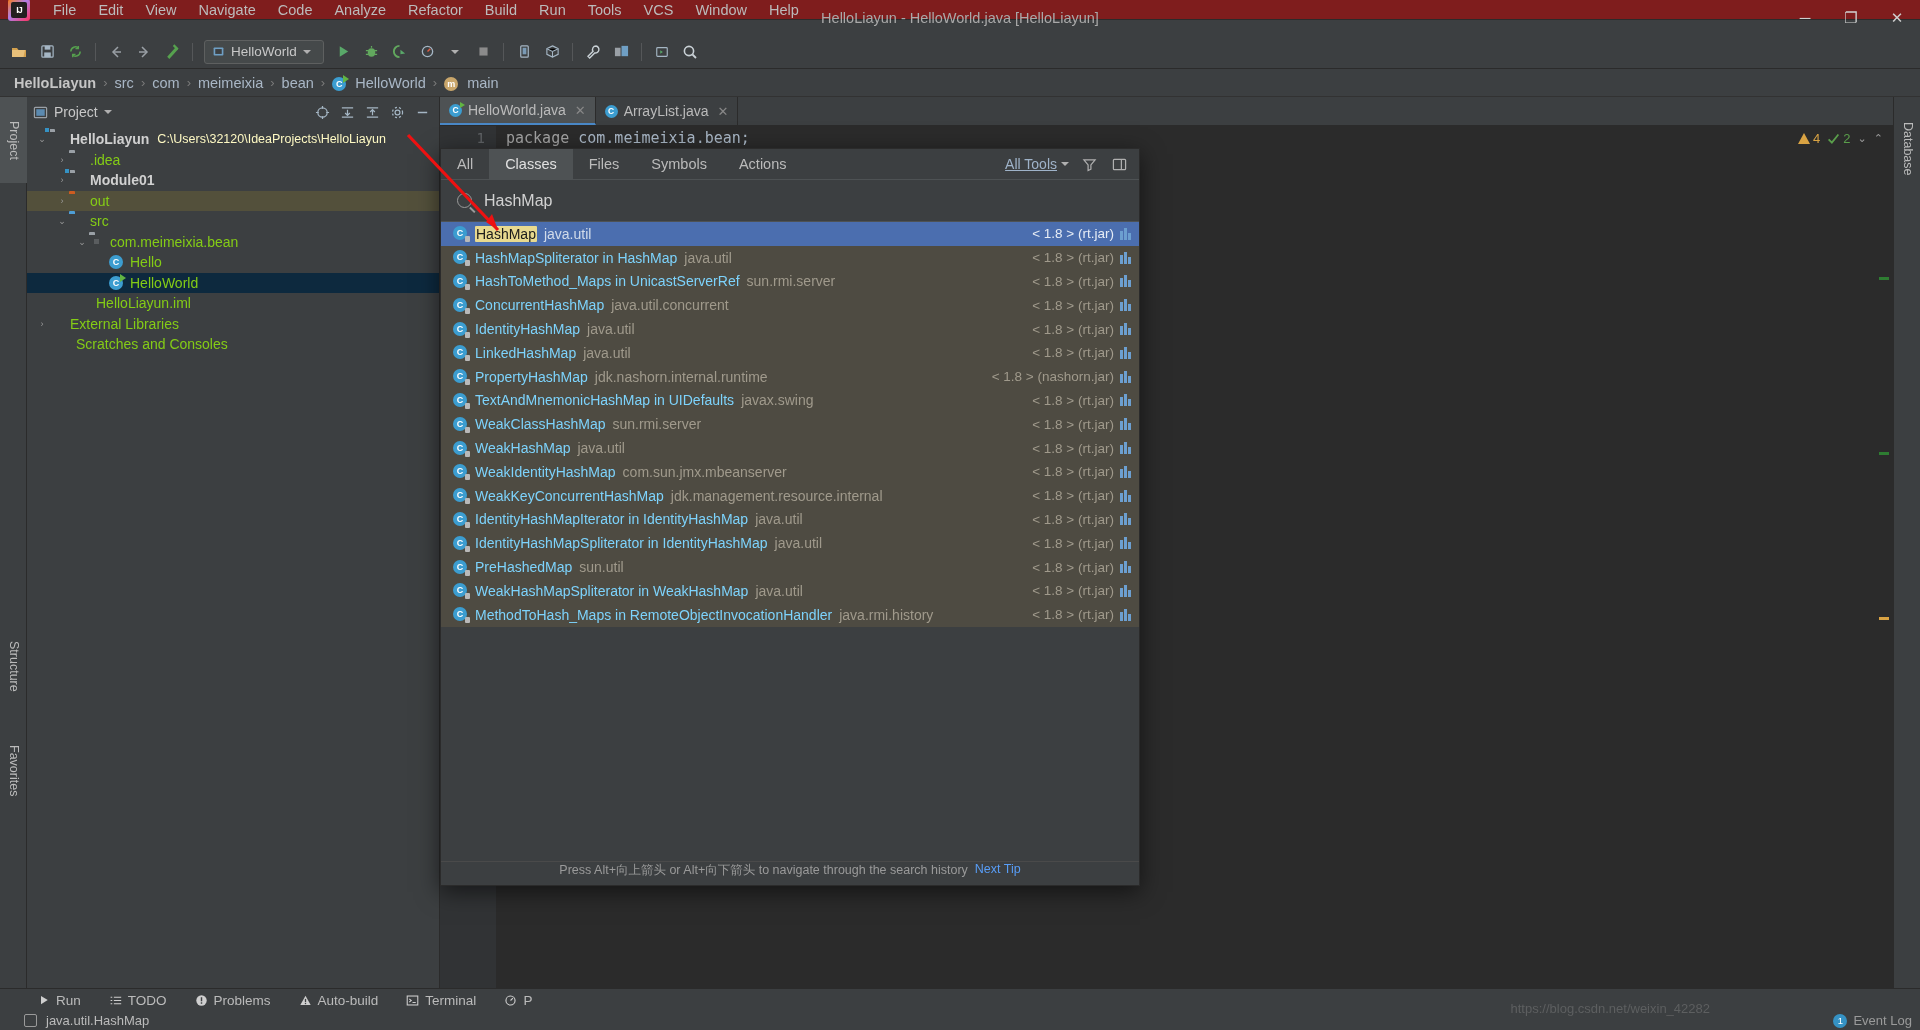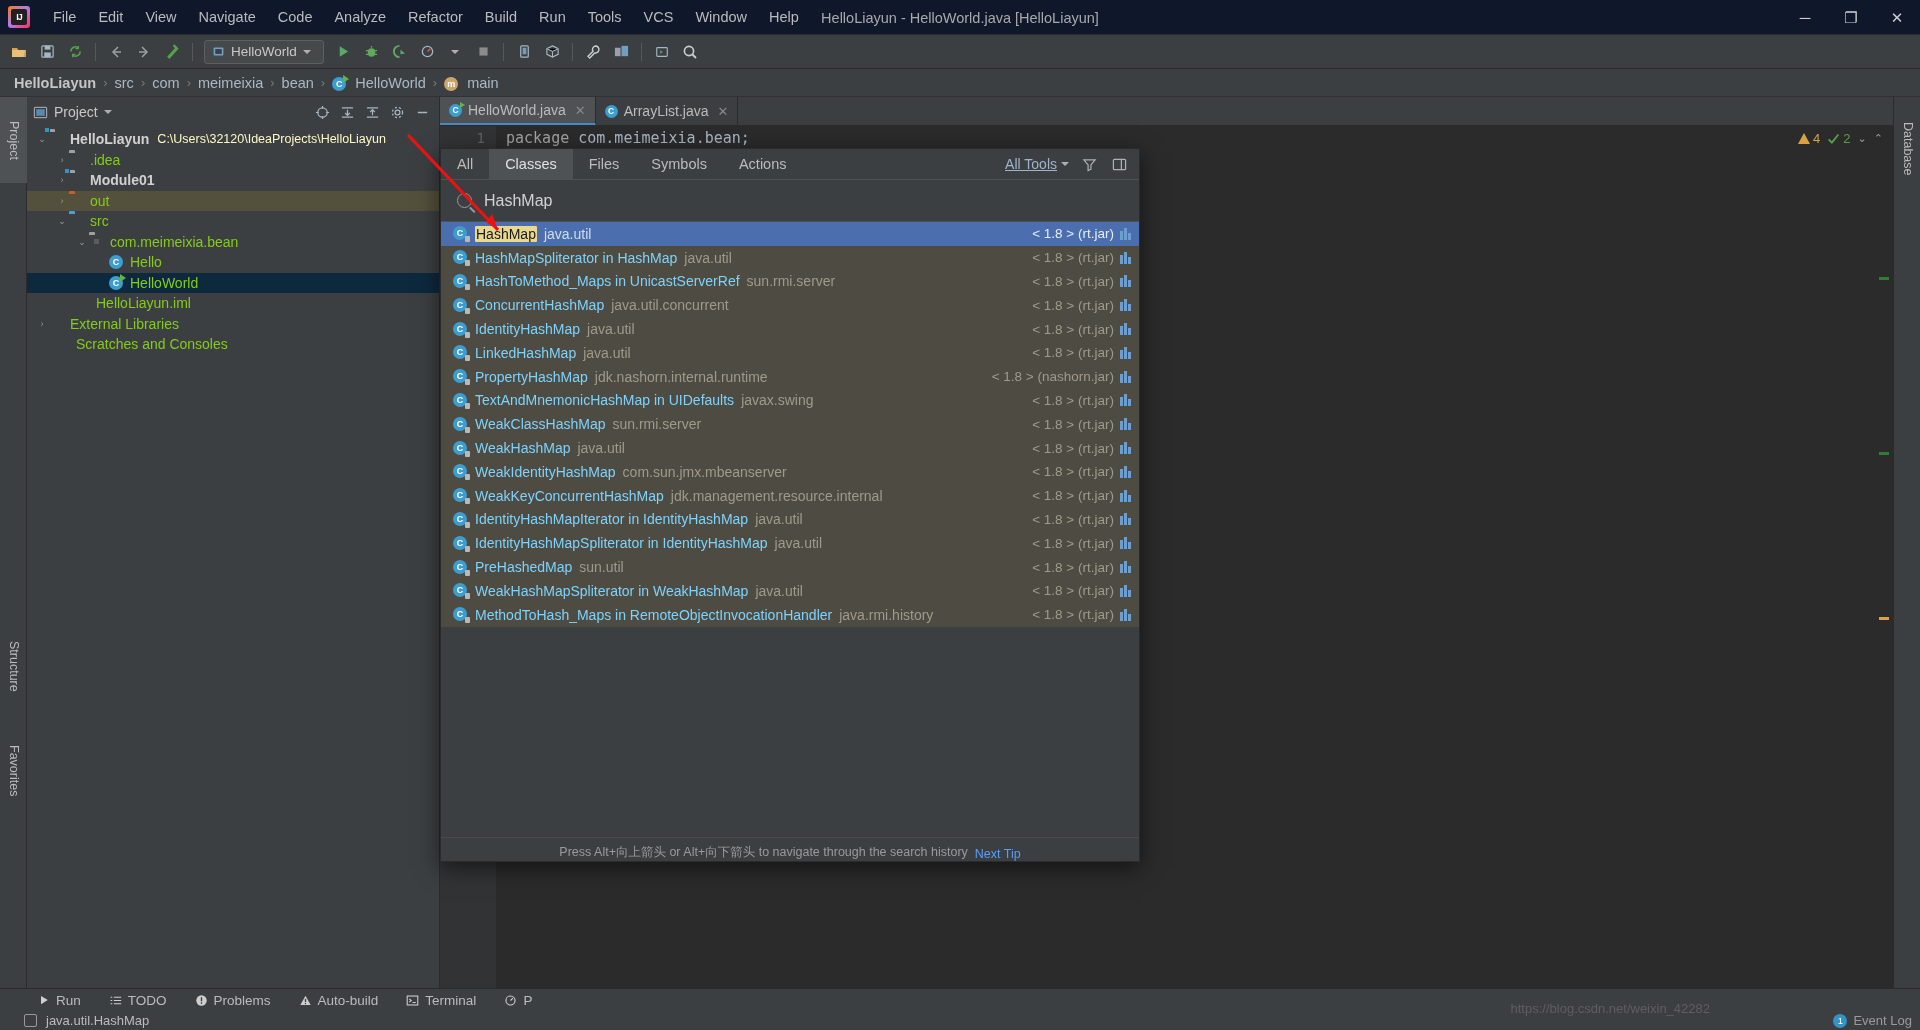--- a/index.html
+++ b/index.html
@@ -7,22 +7,22 @@
     width: 1920px; height: 1030px;
     background: #3c3f41;
     font-family: "Liberation Sans", sans-serif;
     overflow: hidden;
     -webkit-font-smoothing: antialiased;
   }
   #app { position: relative; width: 1920px; height: 1030px; background: #3c3f41; }
 
   
   .titlebar {
-    position: absolute; left:0; top:0; width:1920px; height:35px;
-    background: #0f172a; display:flex; align-items:center;
+    position: absolute; left:0; top:0; width:1920px; height:20px;
+    background: #7f1d1d; display:flex; align-items:center;
     border-bottom: 1px solid #2b2b2b;
   }
   .ij-logo { width: 22px; height: 22px; margin-left: 8px; margin-right: 12px;
     position: relative; flex:none; }
   .ij-logo .sq { position:absolute; inset:0; border-radius:3px;
     background: linear-gradient(135deg,#f97a12 0%, #b07ee7 45%, #fe315d 100%); }
   .ij-logo .inner { position:absolute; left:3px; top:3px; right:3px; bottom:3px;
     background:#231f20; border-radius:2px; }
   .ij-logo .ij { position:absolute; left:0; top:0; right:0; bottom:0;
     color:#fff; font-size:9px; font-weight:bold; display:flex;
@@ -206,23 +206,23 @@
     border-radius:1px; }
   .se-row.sel .se-name { color:#ffffff; }
   .se-loc { color:#a09a8c; margin-left:7px; }
   .se-row.sel .se-loc { color:#d2dcea; }
   .se-jar { margin-left:auto; display:flex; align-items:center; gap:6px;
     color:#a09a8c; font-size:13.5px; }
   .se-row.sel .se-jar { color:#e6ecf5; }
   .jar-ic { display:inline-flex; gap:1px; align-items:flex-end; }
   .jar-ic i { width:3px; background:#6c9fd0; display:block; }
   .se-body { height:210px; background:#3c3f41; }
-  .se-foot { height:24px; background:#3c3f41; display:flex; align-items:flex-end;
+  .se-foot { height:24px; background:#3c3f41; display:flex; align-items:flex-start;
     justify-content:center; font-size:12.5px; color:#9a9a9a; gap:7px;
-    border-top:1px solid #4a4a4a;}
+    border-top:1px solid #4a4a4a;margin-top:24px;}
   .se-foot a { color:#589df6; text-decoration:none; }
 
   
   .annot { position:absolute; left:400px; top:130px; width:120px; height:110px;
     z-index:40; pointer-events:none; }
 
   
   .bottombar { position:absolute; left:0; bottom:19px; width:1920px; height:23px;
     background:#3c3f41; display:flex; align-items:center; padding-left:24px;
     gap:0px; border-top:1px solid #2b2b2b; }

